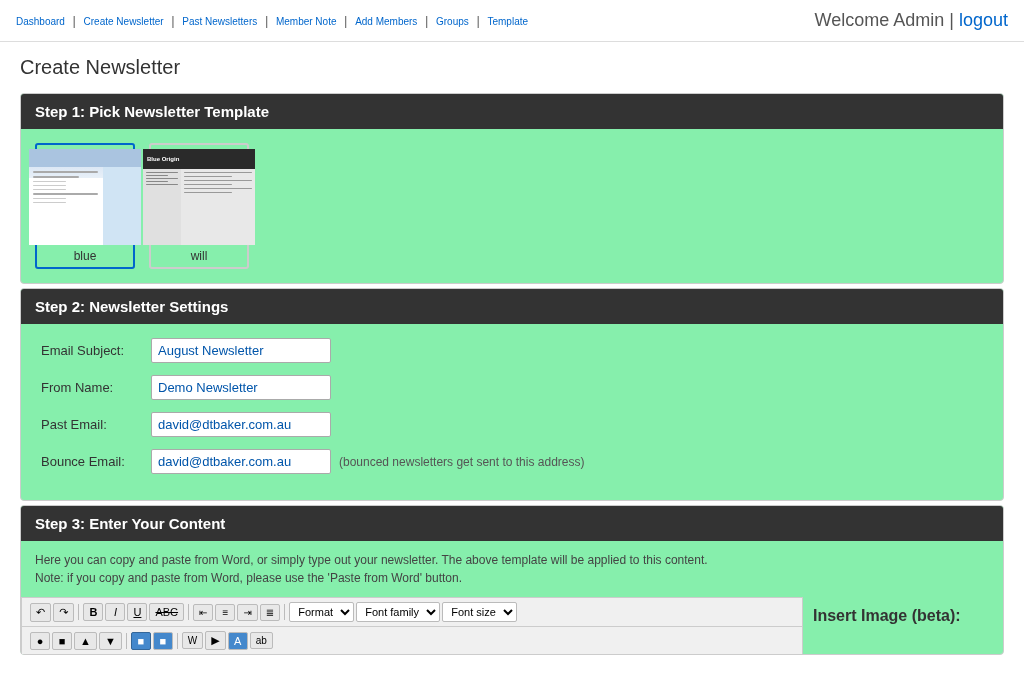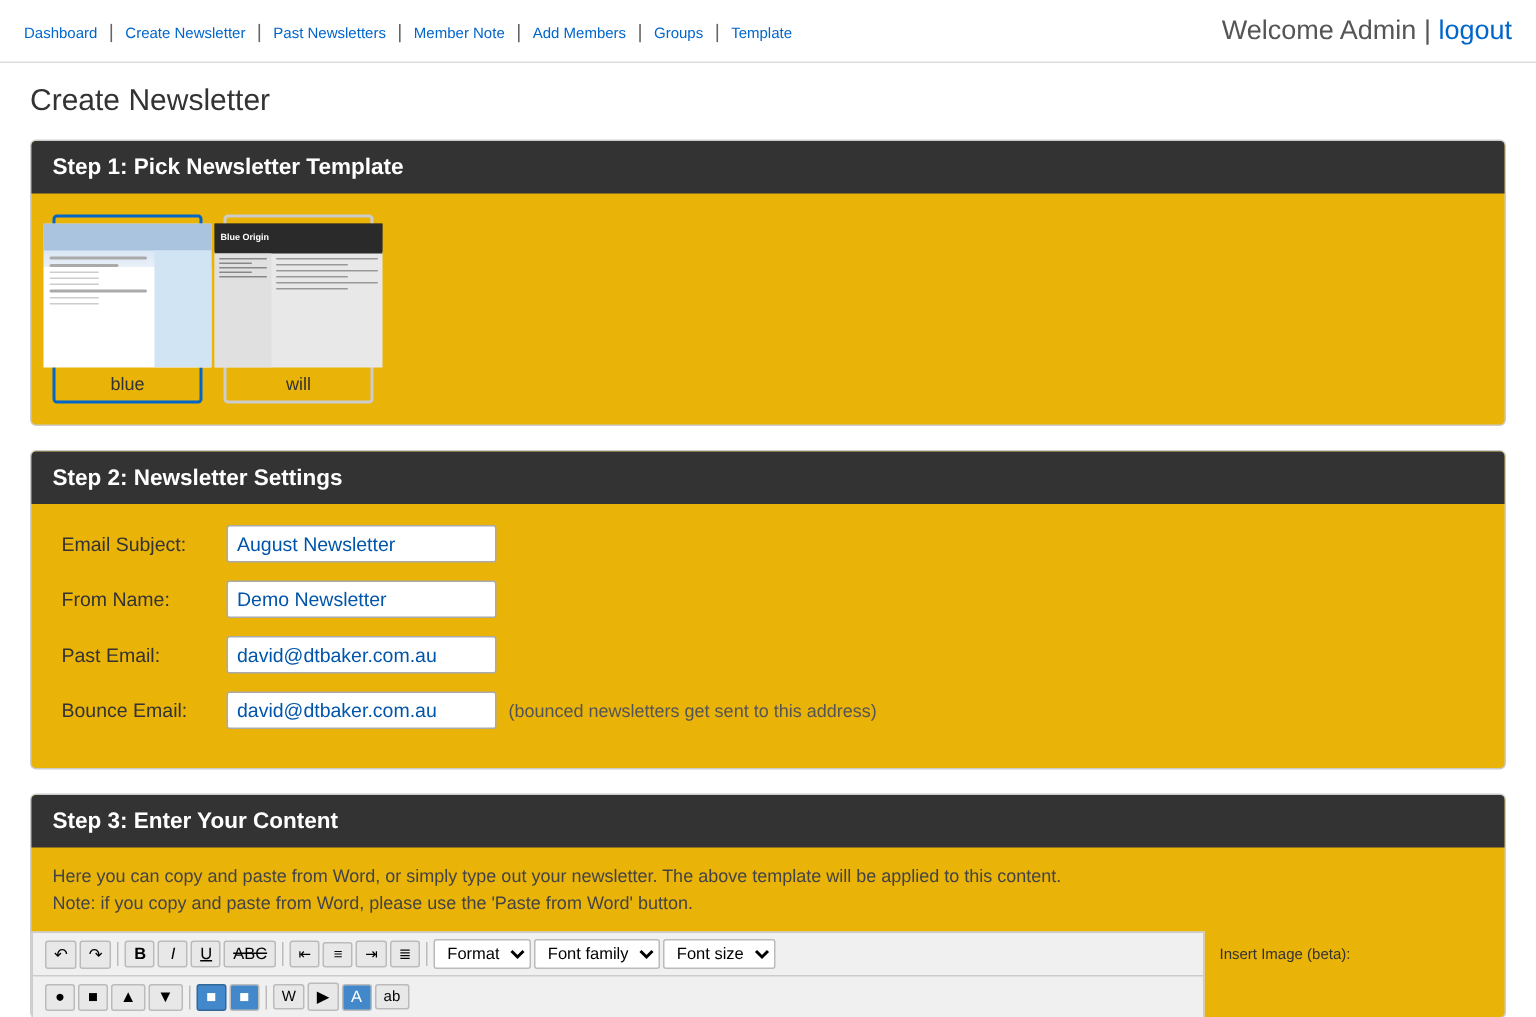--- a/index.html
+++ b/index.html
@@ -36,22 +36,22 @@
     }
     .page-title {
       font-size: 20px;
       font-weight: normal;
       color: #333;
       margin-bottom: 14px;
     }
     .step-block {
       border: 1px solid #ccc;
       border-radius: 4px;
-      margin-bottom: 16px;
-      background: #eab308;
+      margin-bottom: 4px;
+      background: #86efac;
     }
     .step-header-full {
       display: block;
       width: 100%;
       background: #333;
       color: #fff;
       font-size: 15px;
       font-weight: bold;
       padding: 9px 14px;
       border-radius: 3px 3px 0 0;
@@ -224,22 +224,22 @@
       margin: 0 2px;
     }
     .toolbar-bold { font-weight: bold; }
     .toolbar-italic { font-style: italic; }
     .toolbar-underline { text-decoration: underline; }
     .insert-image-box {
       width: 200px;
       padding: 10px;
     }
     .insert-image-title {
-      font-size: 10px;
-      font-weight: normal;
+      font-size: 16px;
+      font-weight: bold;
       color: #333;
       margin-bottom: 8px;
     }
     
     .align-icon { font-size: 10px; }
   </style>
 </head>
 <body>
 
 <div class="top-bar">

